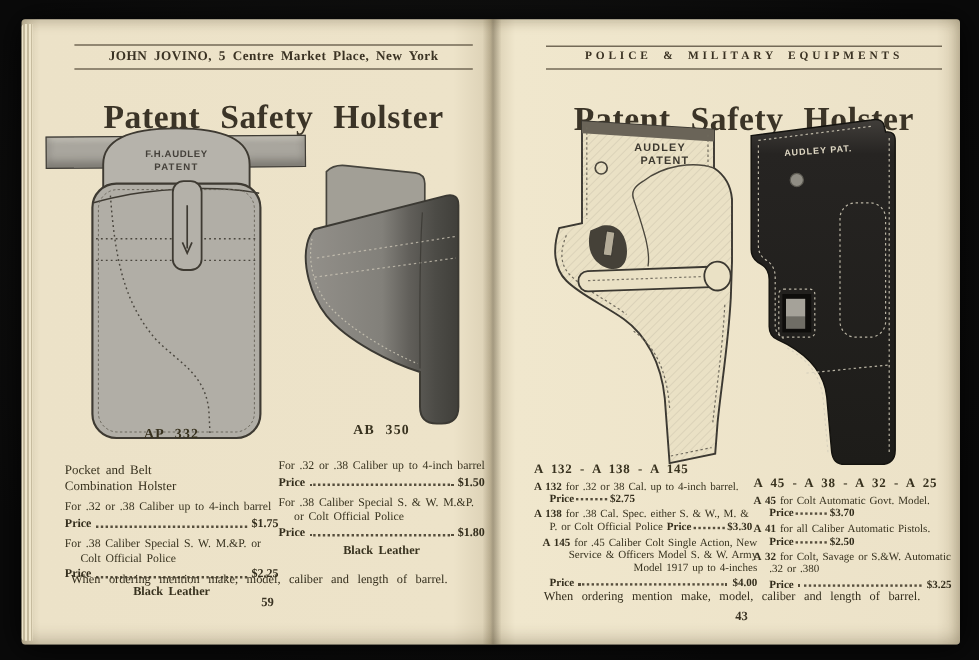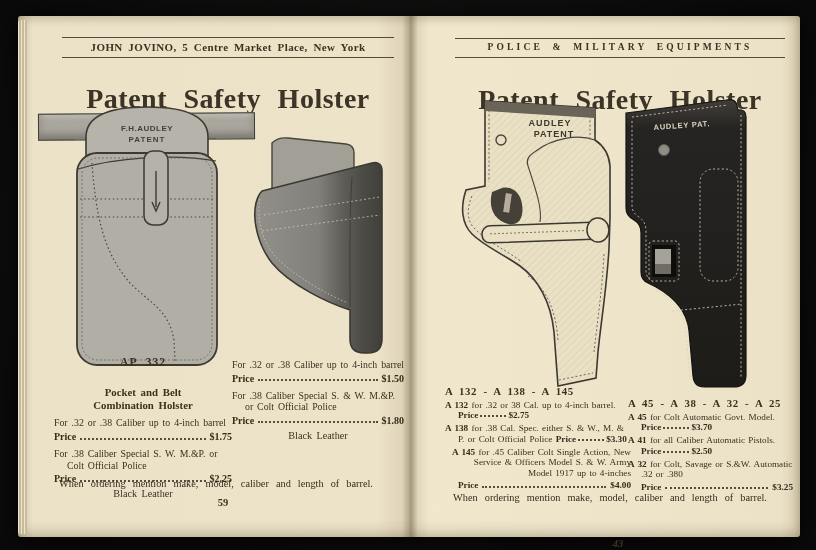--- a/index.html
+++ b/index.html
@@ -32,35 +32,35 @@
   .holster-light{left:49px;top:80px;width:160px;height:296px;}
   .holster-dark{left:207px;top:79px;width:141px;height:297px;}
   svg text{font-family:"Liberation Sans","DejaVu Sans",sans-serif;font-weight:700;}
 
   .col{position:absolute;z-index:3;}
   .col-ap{left:36px;top:340px;width:178px;}
   .col-ab{left:214px;top:337px;width:172px;}
   .col-a132{left:36px;top:369px;width:186px;}
   .col-a45{left:219px;top:381px;width:165px;}
   .model{text-align:center;font-weight:700;font-size:11.5px;letter-spacing:1px;word-spacing:5px;margin-bottom:18px;color:#38321f;}
-  .subtitle{text-align:center;font-weight:700;font-size:10.8px;line-height:1.18;word-spacing:2px;color:#38321f;}
+  .subtitle{font-weight:400;font-size:10.8px;line-height:1.18;word-spacing:2px;color:#38321f;}
   .desc{font-size:9.8px;line-height:1.18;margin:6px 0 1px;padding-left:13px;text-indent:-13px;word-spacing:1.5px;color:#37321f;}
   .price-row{display:flex;align-items:flex-end;font-weight:700;font-size:10px;margin:2px 0 2px;color:#332d1c;}
   .leader{flex:1;border-bottom:2px dotted #564e3c;margin:0 4px 2.5px 4px;}
-  .material{text-align:center;font-weight:400;font-size:10.2px;margin-top:4px;word-spacing:2px;color:#38321f;}
+  .material{text-align:center;font-weight:700;font-size:10.2px;margin-top:4px;word-spacing:2px;color:#38321f;}
   .model-header{text-align:left;font-weight:700;font-size:10.8px;letter-spacing:.6px;word-spacing:3px;margin-bottom:3px;color:#38321f;}
   .entry{font-size:9.2px;line-height:1.14;padding-left:13px;text-indent:-13px;margin:0 0 2.5px;word-spacing:1px;color:#37321f;}
   .entry b{color:#332d1c;}
   .idots{display:inline-block;width:26px;border-bottom:2px dotted #564e3c;height:1px;margin:0 2px 1px;}
   .order-note{position:absolute;text-align:center;font-weight:400;font-size:10.3px;word-spacing:4.5px;color:#332d1c;z-index:4;}
   .on-left{left:20px;width:356px;top:462px;}
   .on-right{left:26px;width:350px;top:476px;}
   .page-number{position:absolute;text-align:center;font-weight:700;font-size:10.5px;color:#3a3323;}
   .pn-left{left:40px;width:330px;top:481px;}
-  .pn-right{left:44px;width:330px;top:522px;font-style:italic;}
+  .pn-right{left:44px;width:330px;top:493px;}
 </style>
 </head>
 <body>
 
 <div class="scene">
   <div class="book">
     <div class="edge-stack"></div>
 
     <section class="page page-left">
       <div class="rule" style="left:44px;top:21px;width:332px;"></div>
@@ -116,20 +116,21 @@
         <p class="desc">For .38 Caliber Special S. W. M.&amp;P. or Colt Official Police</p>
         <div class="price-row">
           <b>Price</b>
           <span class="leader"></span>
           <b>$2.25</b>
         </div>
         <div class="material">Black Leather</div>
       </div>
 
       <div class="col col-ab">
+        <div class="model">AB 350</div>
         <p class="desc">For .32 or .38 Caliber up to 4-inch barrel</p>
         <div class="price-row">
           <b>Price</b>
           <span class="leader"></span>
           <b>$1.50</b>
         </div>
         <p class="desc">For .38 Caliber Special S. &amp; W. M.&amp;P. or Colt Official Police</p>
         <div class="price-row">
           <b>Price</b>
           <span class="leader"></span>

